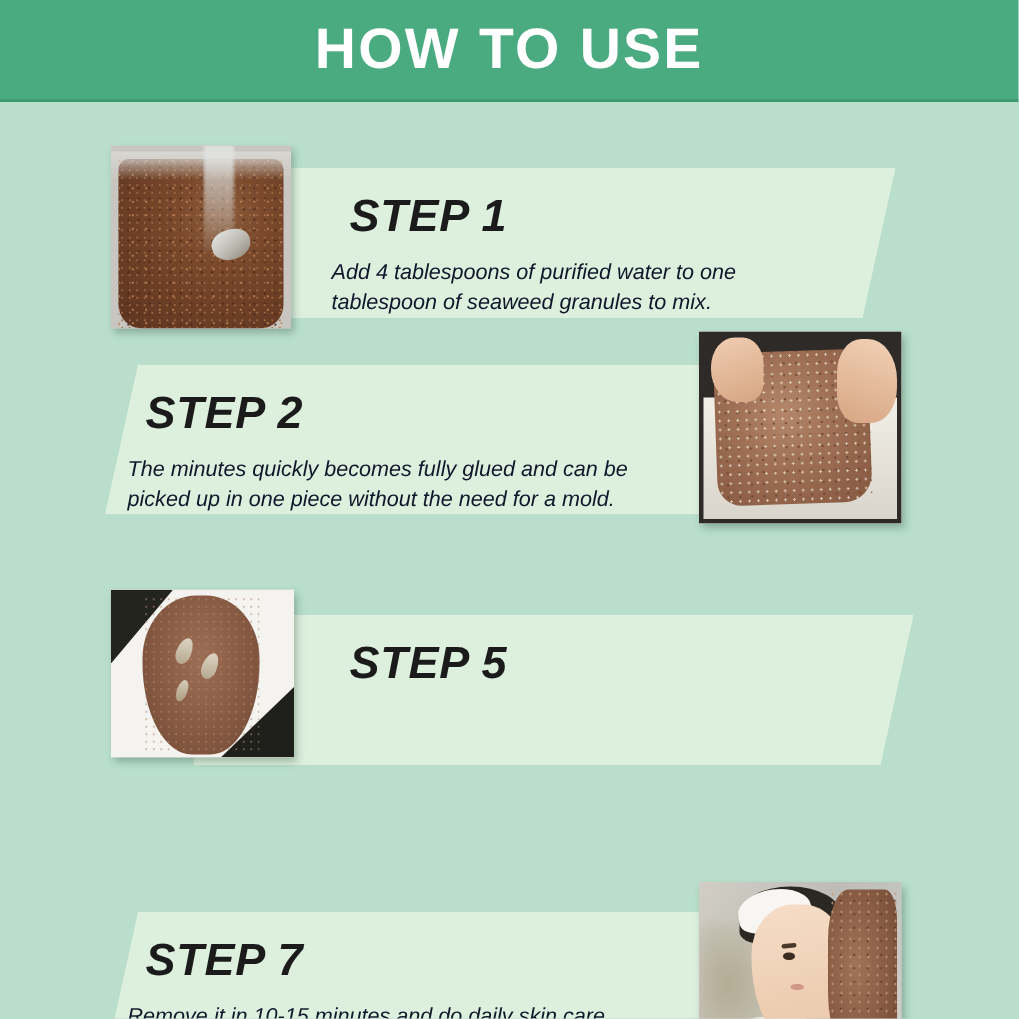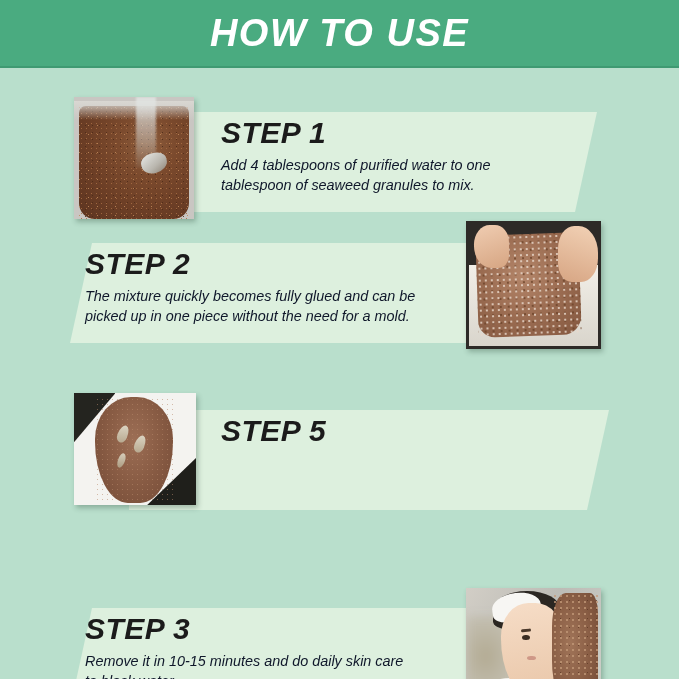--- a/index.html
+++ b/index.html
@@ -33,21 +33,20 @@
     position: absolute;
     left: 0;
     bottom: 0;
     width: 100%;
     height: 2px;
     background: #3f9a72;
   }
   .header-title {
     font-size: 38px;
     font-weight: bold;
-    font-style: italic;
     color: #ffffff;
     letter-spacing: 1.5px;
     line-height: 1;
     transform: translateY(-1px);
   }
 
   
   .board {
     position: absolute;
     left: 0;
@@ -85,21 +84,21 @@
     height: 100%;
   }
 
   .step-title {
     font-size: 30px;
     font-weight: bold;
     font-style: italic;
     color: #1b1b1b;
     letter-spacing: 0.5px;
     line-height: 1;
-    margin: 0;
+    margin: 12px;
     white-space: nowrap;
   }
   .step-desc {
     font-size: 14.4px;
     font-style: italic;
     color: #0f172a;
     line-height: 1.42;
     margin: 7px 0 0 0;
     white-space: pre-line;
   }
@@ -412,21 +411,21 @@
         <div class="ph1-spoon"></div>
       </div>
     </div>
   </div>
 
   <div class="step" style="top:145px;height:155px;padding-left:24px;">
     <div class="panel lean-left" style="left:70px; top:30px; width:475px; height:100px;">
     </div>
     <div class="panel-inner" style="left:85px; top:30px; width:380px;">
       <div class="step-title" style="padding-top:6px;">STEP 2</div>
-      <div class="step-desc">The mixture quickly becomes fully glued and can be
+      <div class="step-desc">The minutes quickly becomes fully glued and can be
 picked up in one piece without the need for a mold.</div>
     </div>
 
     <div class="photo" style="left:466px; top:8px; width:135px; height:128px;">
       <div class="ph-canvas">
         <div class="ph2-bg"></div>
         <div class="ph2-cloth"></div>
         <div class="ph2-sheet">
             <div class="ph2-speck"></div>
           </div>
@@ -455,21 +454,21 @@
           <div class="ph3-mouth"></div>
         </div>
       </div>
     </div>
   </div>
 
   <div class="step" style="top:460px;height:151px;">
     <div class="panel lean-left" style="left:70px; top:80px; width:475px; height:100px;">
     </div>
     <div class="panel-inner" style="left:85px; top:80px; width:380px;">
-      <div class="step-title" style="padding-top:6px;">STEP 3</div>
+      <div class="step-title" style="padding-top:6px;">STEP 7</div>
       <div class="step-desc">Remove it in 10-15 minutes and do daily skin care
 to block water.</div>
     </div>
 
     <div class="photo" style="left:466px; top:60px; width:135px; height:128px;">
       <div class="ph-canvas">
         <div class="ph4-bg"></div>
         <div class="ph4-blur"></div>
         <div class="ph4-hair"></div>
         <div class="ph4-shirt"></div>

